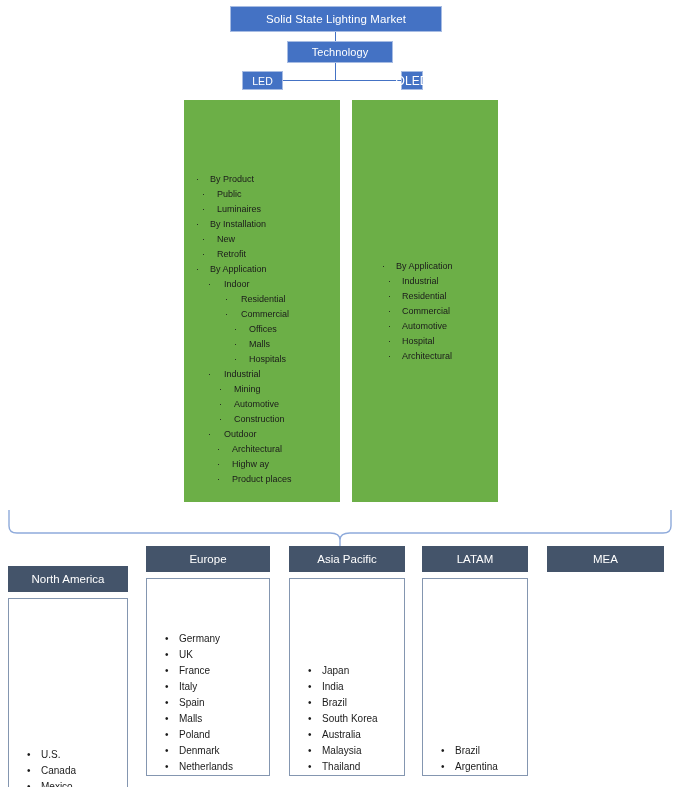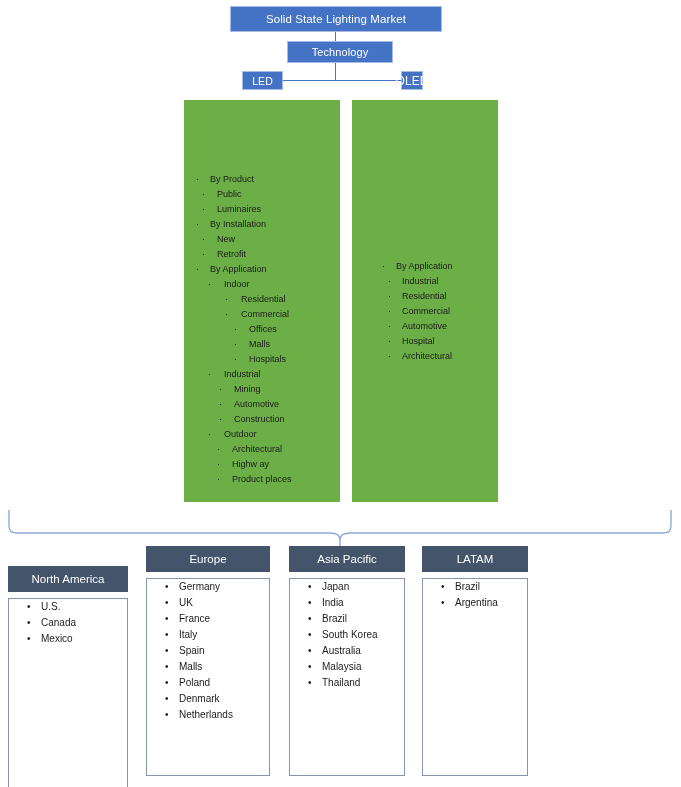--- a/index.html
+++ b/index.html
@@ -85,21 +85,21 @@
     justify-content: center;
     font-size: 11.5px;
     height: 26px;
     white-space: nowrap;
   }
   .region-body {
     background: #ffffff;
     border: 1px solid #8496B0;
     height: 196px;
     display: flex;
-    align-items: flex-start;
+    align-items: flex-end;
     overflow: hidden;
   }
   .region-body ul {
     list-style: none;
     margin: 0;
     padding: 0 0 0 18px;
     width: 100%;
   }
   .region-body li {
     position: relative;
@@ -386,13 +386,16 @@
   </div>
   <div class="region-body">
     <ul>
       <li>Brazil</li>
       <li>Argentina</li>
     </ul>
   </div>
 </div>
 
 <div class="region-col" id="region-me">
+  <div class="region-head">
+    <span>MEA</span>
+  </div>
 </div>
 
 </body></html>

